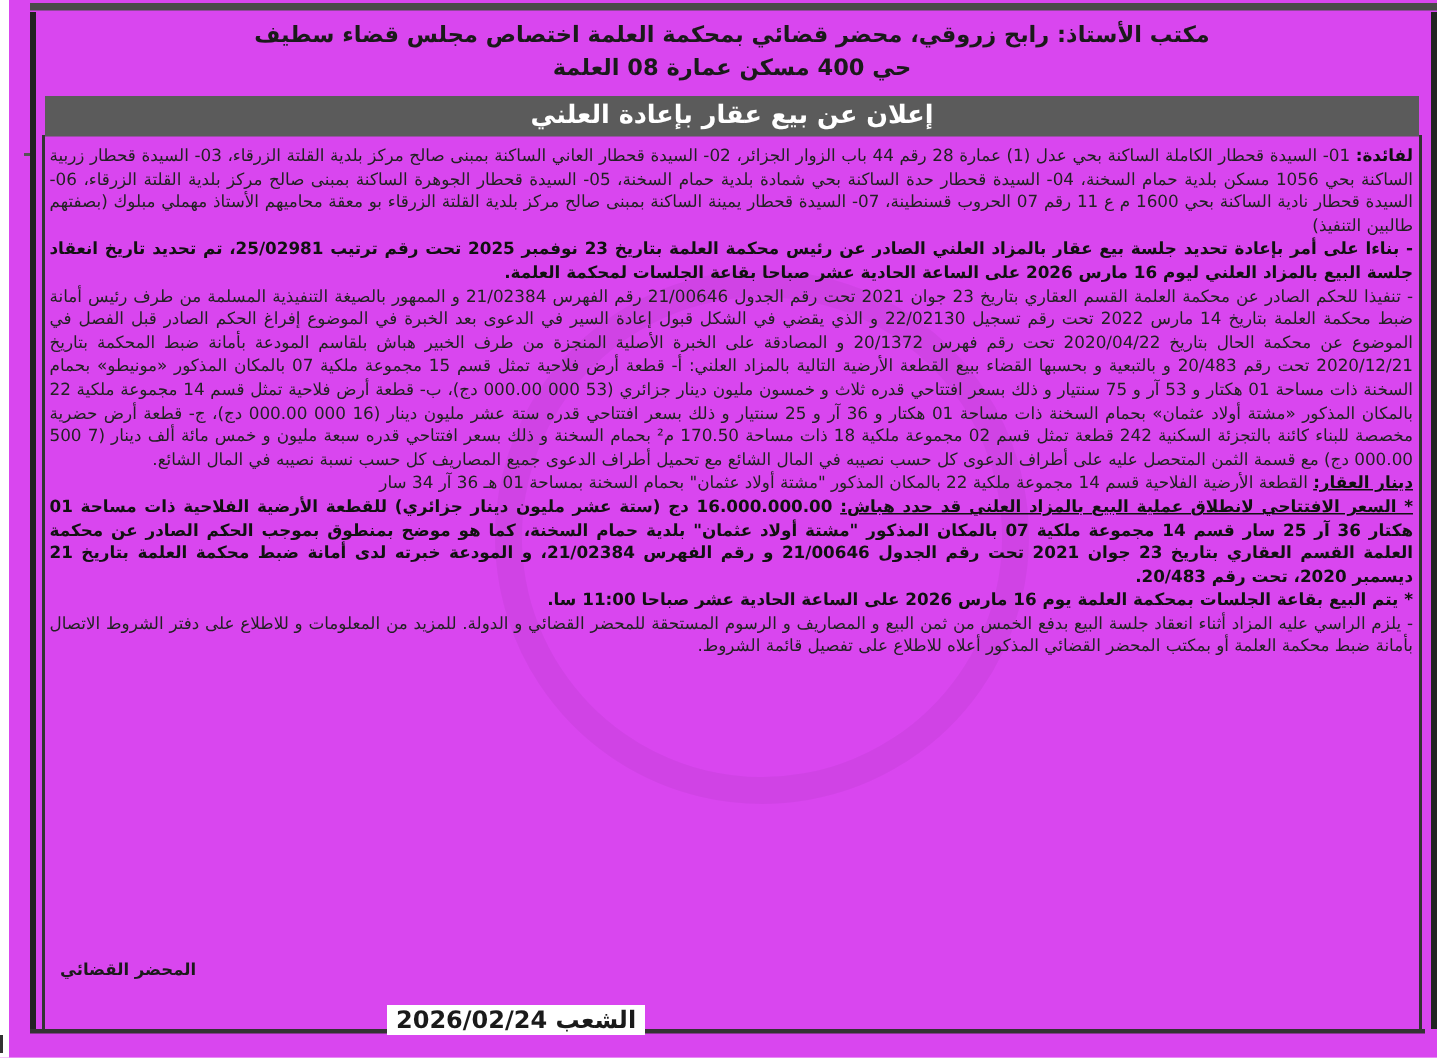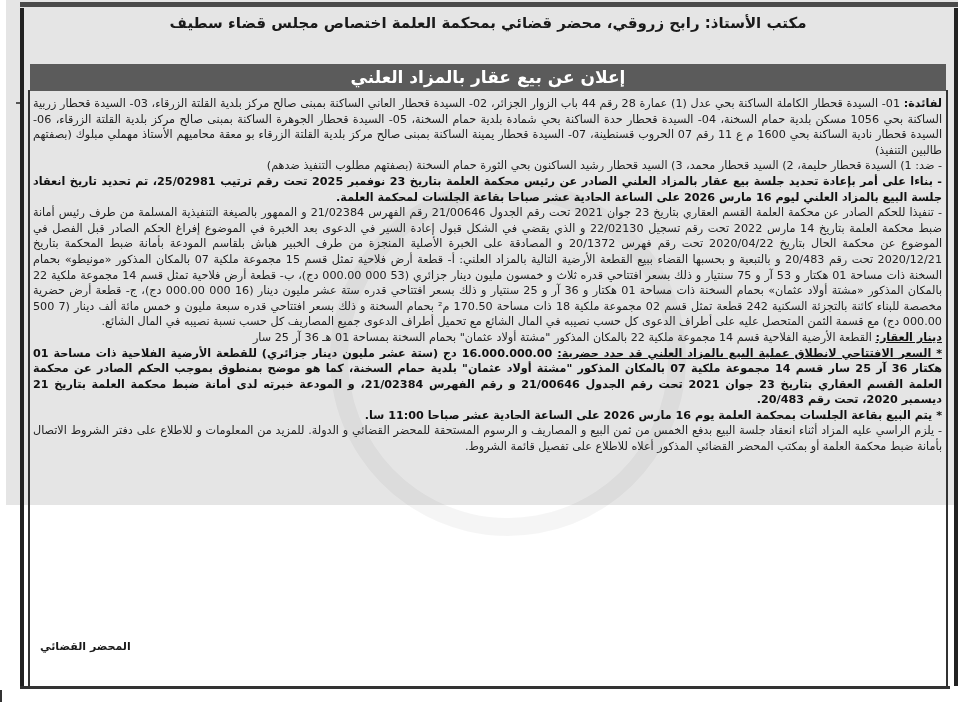--- a/index.html
+++ b/index.html
@@ -1,18 +1,18 @@
 <!DOCTYPE html>
 <html><head>
 <meta charset="utf-8">
 <style>
   html, body { margin:0; padding:0; background:#ffffff; }
   body { width:958px; height:705px; overflow:hidden; position:relative;
          font-family:"DejaVu Sans", sans-serif; color:#1a1a1a; }
-  .page { position:absolute; left:0; top:0; width:958px; height:505px; background:#e5e5e5; }
+  .page { position:absolute; left:0; top:0; width:958px; height:705px; background:#d946ef; }
   
   .top-rule { position:absolute; left:20px; right:0; top:2px; height:5px; background:#4a4a4a; }
   
   .frame-outer { position:absolute; left:20px; top:8px; width:930px; height:678px;
                  border-left:4px solid #222; border-right:4px solid #222; }
   .frame-inner-l { position:absolute; left:28px; top:90px; width:2px; height:596px; background:#333; }
   .frame-inner-r { position:absolute; right:10px; top:90px; width:2px; height:596px; background:#333; }
   .bottom-rule { position:absolute; left:20px; right:8px; top:686px; height:3px; background:#333; }
   .left-margin { position:absolute; left:0; top:0; width:6px; height:705px; background:#fff; }
   .left-tick { position:absolute; left:16px; top:102px; width:4px; height:2px; background:#555; }
@@ -43,44 +43,45 @@
   <div class="left-margin"></div>
   <div class="top-rule"></div>
   <div class="frame-outer"></div>
   <div class="frame-inner-l"></div>
   <div class="frame-inner-r"></div>
   <div class="left-tick"></div>
   <div class="watermark"></div>
 
   <div class="header">
     <div class="line1">مكتب الأستاذ: رابح زروقي، محضر قضائي بمحكمة العلمة اختصاص مجلس قضاء سطيف</div>
+    <div class="line2">حي 400 مسكن عمارة 08 العلمة</div>
   </div>
 
-  <div class="title-bar">إعلان عن بيع عقار بالمزاد العلني</div>
+  <div class="title-bar">إعلان عن بيع عقار بإعادة العلني</div>
 
   <div class="body">
     <p>
       <span class="bold">لفائدة:</span>
       <span>01- السيدة قحطار الكاملة الساكنة بحي عدل (1) عمارة 28 رقم 44 باب الزوار الجزائر، 02- السيدة قحطار العاني الساكنة بمبنى صالح مركز بلدية القلتة الزرقاء، 03- السيدة قحطار زربية الساكنة بحي 1056 مسكن بلدية حمام السخنة، 04- السيدة قحطار حدة الساكنة بحي شمادة بلدية حمام السخنة، 05- السيدة قحطار الجوهرة الساكنة بمبنى صالح مركز بلدية القلتة الزرقاء، 06- السيدة قحطار نادية الساكنة بحي 1600 م ع 11 رقم 07 الحروب قسنطينة، 07- السيدة قحطار يمينة الساكنة بمبنى صالح مركز بلدية القلتة الزرقاء بو معقة محاميهم الأستاذ مهملي مبلوك (بصفتهم طالبين التنفيذ)</span>
     </p>
-    <p>- 
-      <span>ضد:</span>
-      <span>1) السيدة قحطار حليمة، 2) السيد قحطار محمد، 3) السيد قحطار رشيد الساكنون بحي الثورة حمام السخنة (بصفتهم مطلوب التنفيذ ضدهم)</span>
-    </p>
     <p class="bold">- <span>بناءا على أمر بإعادة تحديد جلسة بيع عقار بالمزاد العلني الصادر عن رئيس محكمة العلمة بتاريخ 23 نوفمبر 2025 تحت رقم ترتيب 25/02981، تم تحديد تاريخ انعقاد جلسة البيع بالمزاد العلني ليوم 16 مارس 2026 على الساعة الحادية عشر صباحا بقاعة الجلسات لمحكمة العلمة.</span></p>
     <p>- <span>تنفيذا للحكم الصادر عن محكمة العلمة القسم العقاري بتاريخ 23 جوان 2021 تحت رقم الجدول 21/00646 رقم الفهرس 21/02384 و الممهور بالصيغة التنفيذية المسلمة من طرف رئيس أمانة ضبط محكمة العلمة بتاريخ 14 مارس 2022 تحت رقم تسجيل 22/02130 و الذي يقضي في الشكل قبول إعادة السير في الدعوى بعد الخبرة في الموضوع إفراغ الحكم الصادر قبل الفصل في الموضوع عن محكمة الحال بتاريخ 2020/04/22 تحت رقم فهرس 20/1372 و المصادقة على الخبرة الأصلية المنجزة من طرف الخبير هباش بلقاسم المودعة بأمانة ضبط المحكمة بتاريخ 2020/12/21 تحت رقم 20/483 و بالتبعية و بحسبها القضاء ببيع القطعة الأرضية التالية بالمزاد العلني: أ- قطعة أرض فلاحية تمثل قسم 15 مجموعة ملكية 07 بالمكان المذكور «مونيطو» بحمام السخنة ذات مساحة 01 هكتار و 53 آر و 75 سنتيار و ذلك بسعر افتتاحي قدره ثلاث و خمسون مليون دينار جزائري (53 000 000.00 دج)، ب- قطعة أرض فلاحية تمثل قسم 14 مجموعة ملكية 22 بالمكان المذكور «مشتة أولاد عثمان» بحمام السخنة ذات مساحة 01 هكتار و 36 آر و 25 سنتيار و ذلك بسعر افتتاحي قدره ستة عشر مليون دينار (16 000 000.00 دج)، ج- قطعة أرض حضرية مخصصة للبناء كائنة بالتجزئة السكنية 242 قطعة تمثل قسم 02 مجموعة ملكية 18 ذات مساحة 170.50 م² بحمام السخنة و ذلك بسعر افتتاحي قدره سبعة مليون و خمس مائة ألف دينار (7 500 000.00 دج) مع قسمة الثمن المتحصل عليه على أطراف الدعوى كل حسب نصيبه في المال الشائع مع تحميل أطراف الدعوى جميع المصاريف كل حسب نسبة نصيبه في المال الشائع.</span></p>
     <p>
       <span class="bold u">دينار العقار:</span>
-      <span>القطعة الأرضية الفلاحية قسم 14 مجموعة ملكية 22 بالمكان المذكور "مشتة أولاد عثمان" بحمام السخنة بمساحة 01 هـ 36 آر 25 سار</span>
+      <span>القطعة الأرضية الفلاحية قسم 14 مجموعة ملكية 22 بالمكان المذكور "مشتة أولاد عثمان" بحمام السخنة بمساحة 01 هـ 36 آر 34 سار</span>
     </p>
     <p class="bold">
-      <span class="u">* السعر الافتتاحي لانطلاق عملية البيع بالمزاد العلني قد حدد حضرية:</span>
+      <span class="u">* السعر الافتتاحي لانطلاق عملية البيع بالمزاد العلني قد حدد هباش:</span>
       <span>16.000.000.00 دج (ستة عشر مليون دينار جزائري) للقطعة الأرضية الفلاحية ذات مساحة 01 هكتار 36 آر 25 سار قسم 14 مجموعة ملكية 07 بالمكان المذكور "مشتة أولاد عثمان" بلدية حمام السخنة، كما هو موضح بمنطوق بموجب الحكم الصادر عن محكمة العلمة القسم العقاري بتاريخ 23 جوان 2021 تحت رقم الجدول 21/00646 و رقم الفهرس 21/02384، و المودعة خبرته لدى أمانة ضبط محكمة العلمة بتاريخ 21 ديسمبر 2020، تحت رقم 20/483.</span>
     </p>
     <p class="bold"><span>* يتم البيع بقاعة الجلسات بمحكمة العلمة يوم 16 مارس 2026 على الساعة الحادية عشر صباحا 11:00 سا.</span></p>
     <p>- <span>يلزم الراسي عليه المزاد أثناء انعقاد جلسة البيع بدفع الخمس من ثمن البيع و المصاريف و الرسوم المستحقة للمحضر القضائي و الدولة. للمزيد من المعلومات و للاطلاع على دفتر الشروط الاتصال بأمانة ضبط محكمة العلمة أو بمكتب المحضر القضائي المذكور أعلاه للاطلاع على تفصيل قائمة الشروط.</span></p>
   </div>
 
   <div class="sig">المحضر القضائي</div>
 
   <div class="bottom-rule"></div>
+  <div class="footer-date">
+    <span>الشعب</span>
+    <span>2026/02/24</span>
+  </div>
   <div class="left-bar"></div>
 </div>
 
 </body></html>

